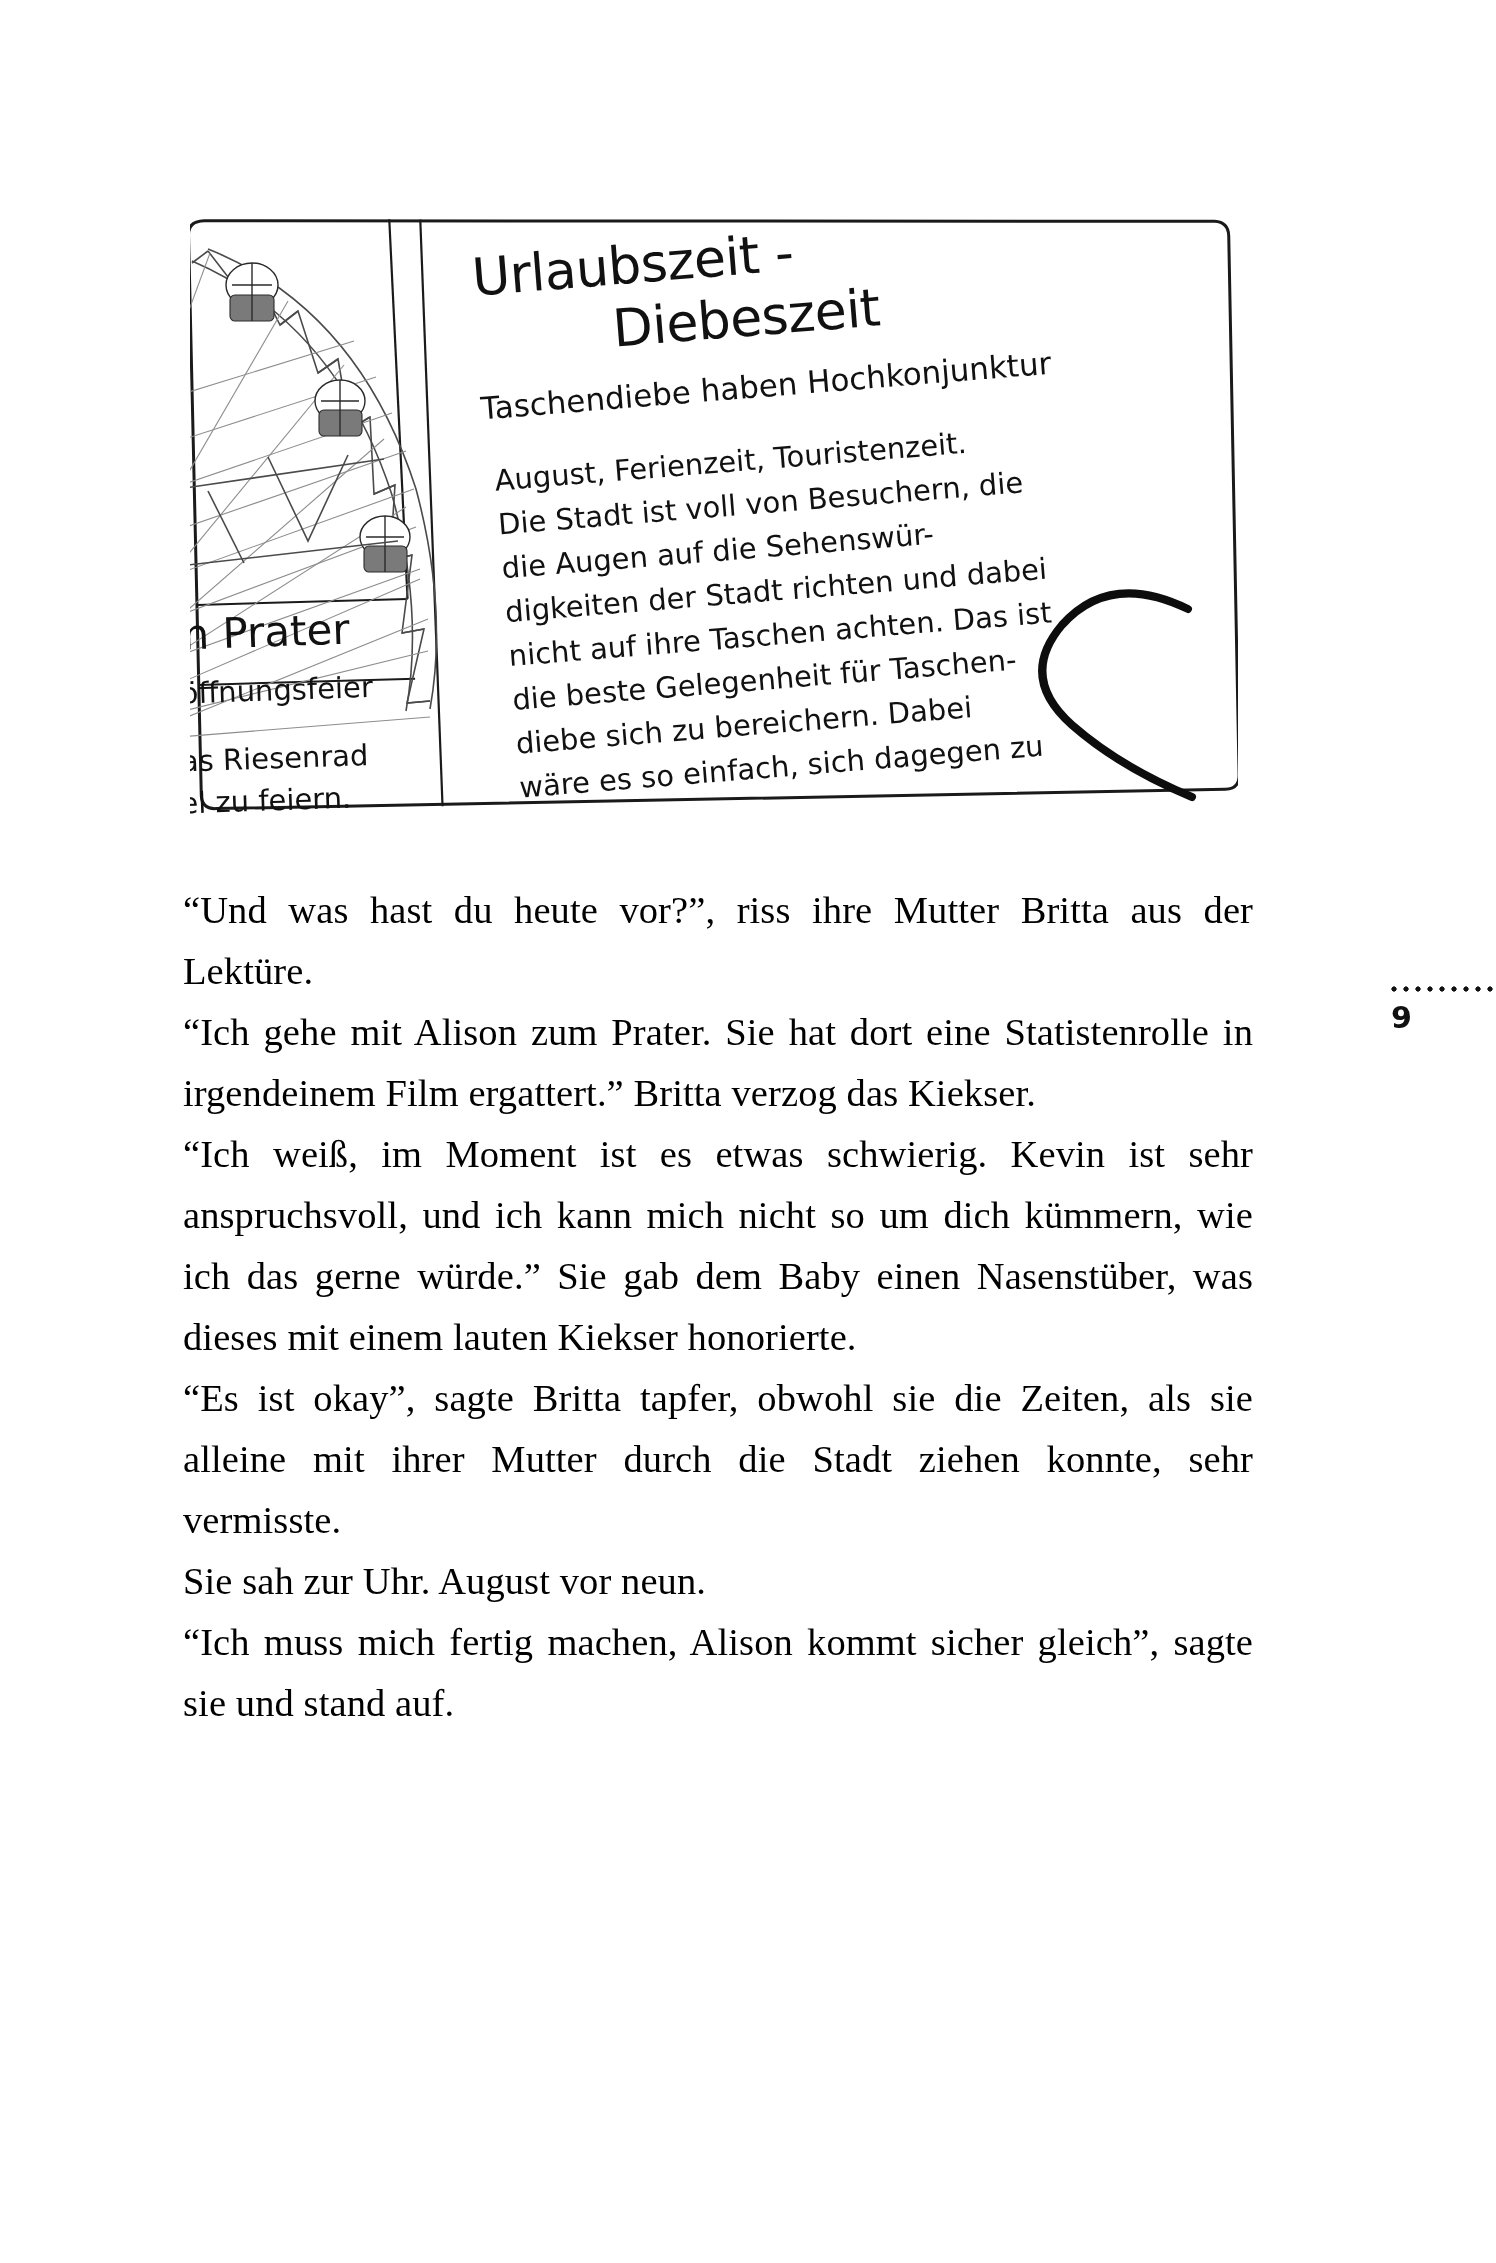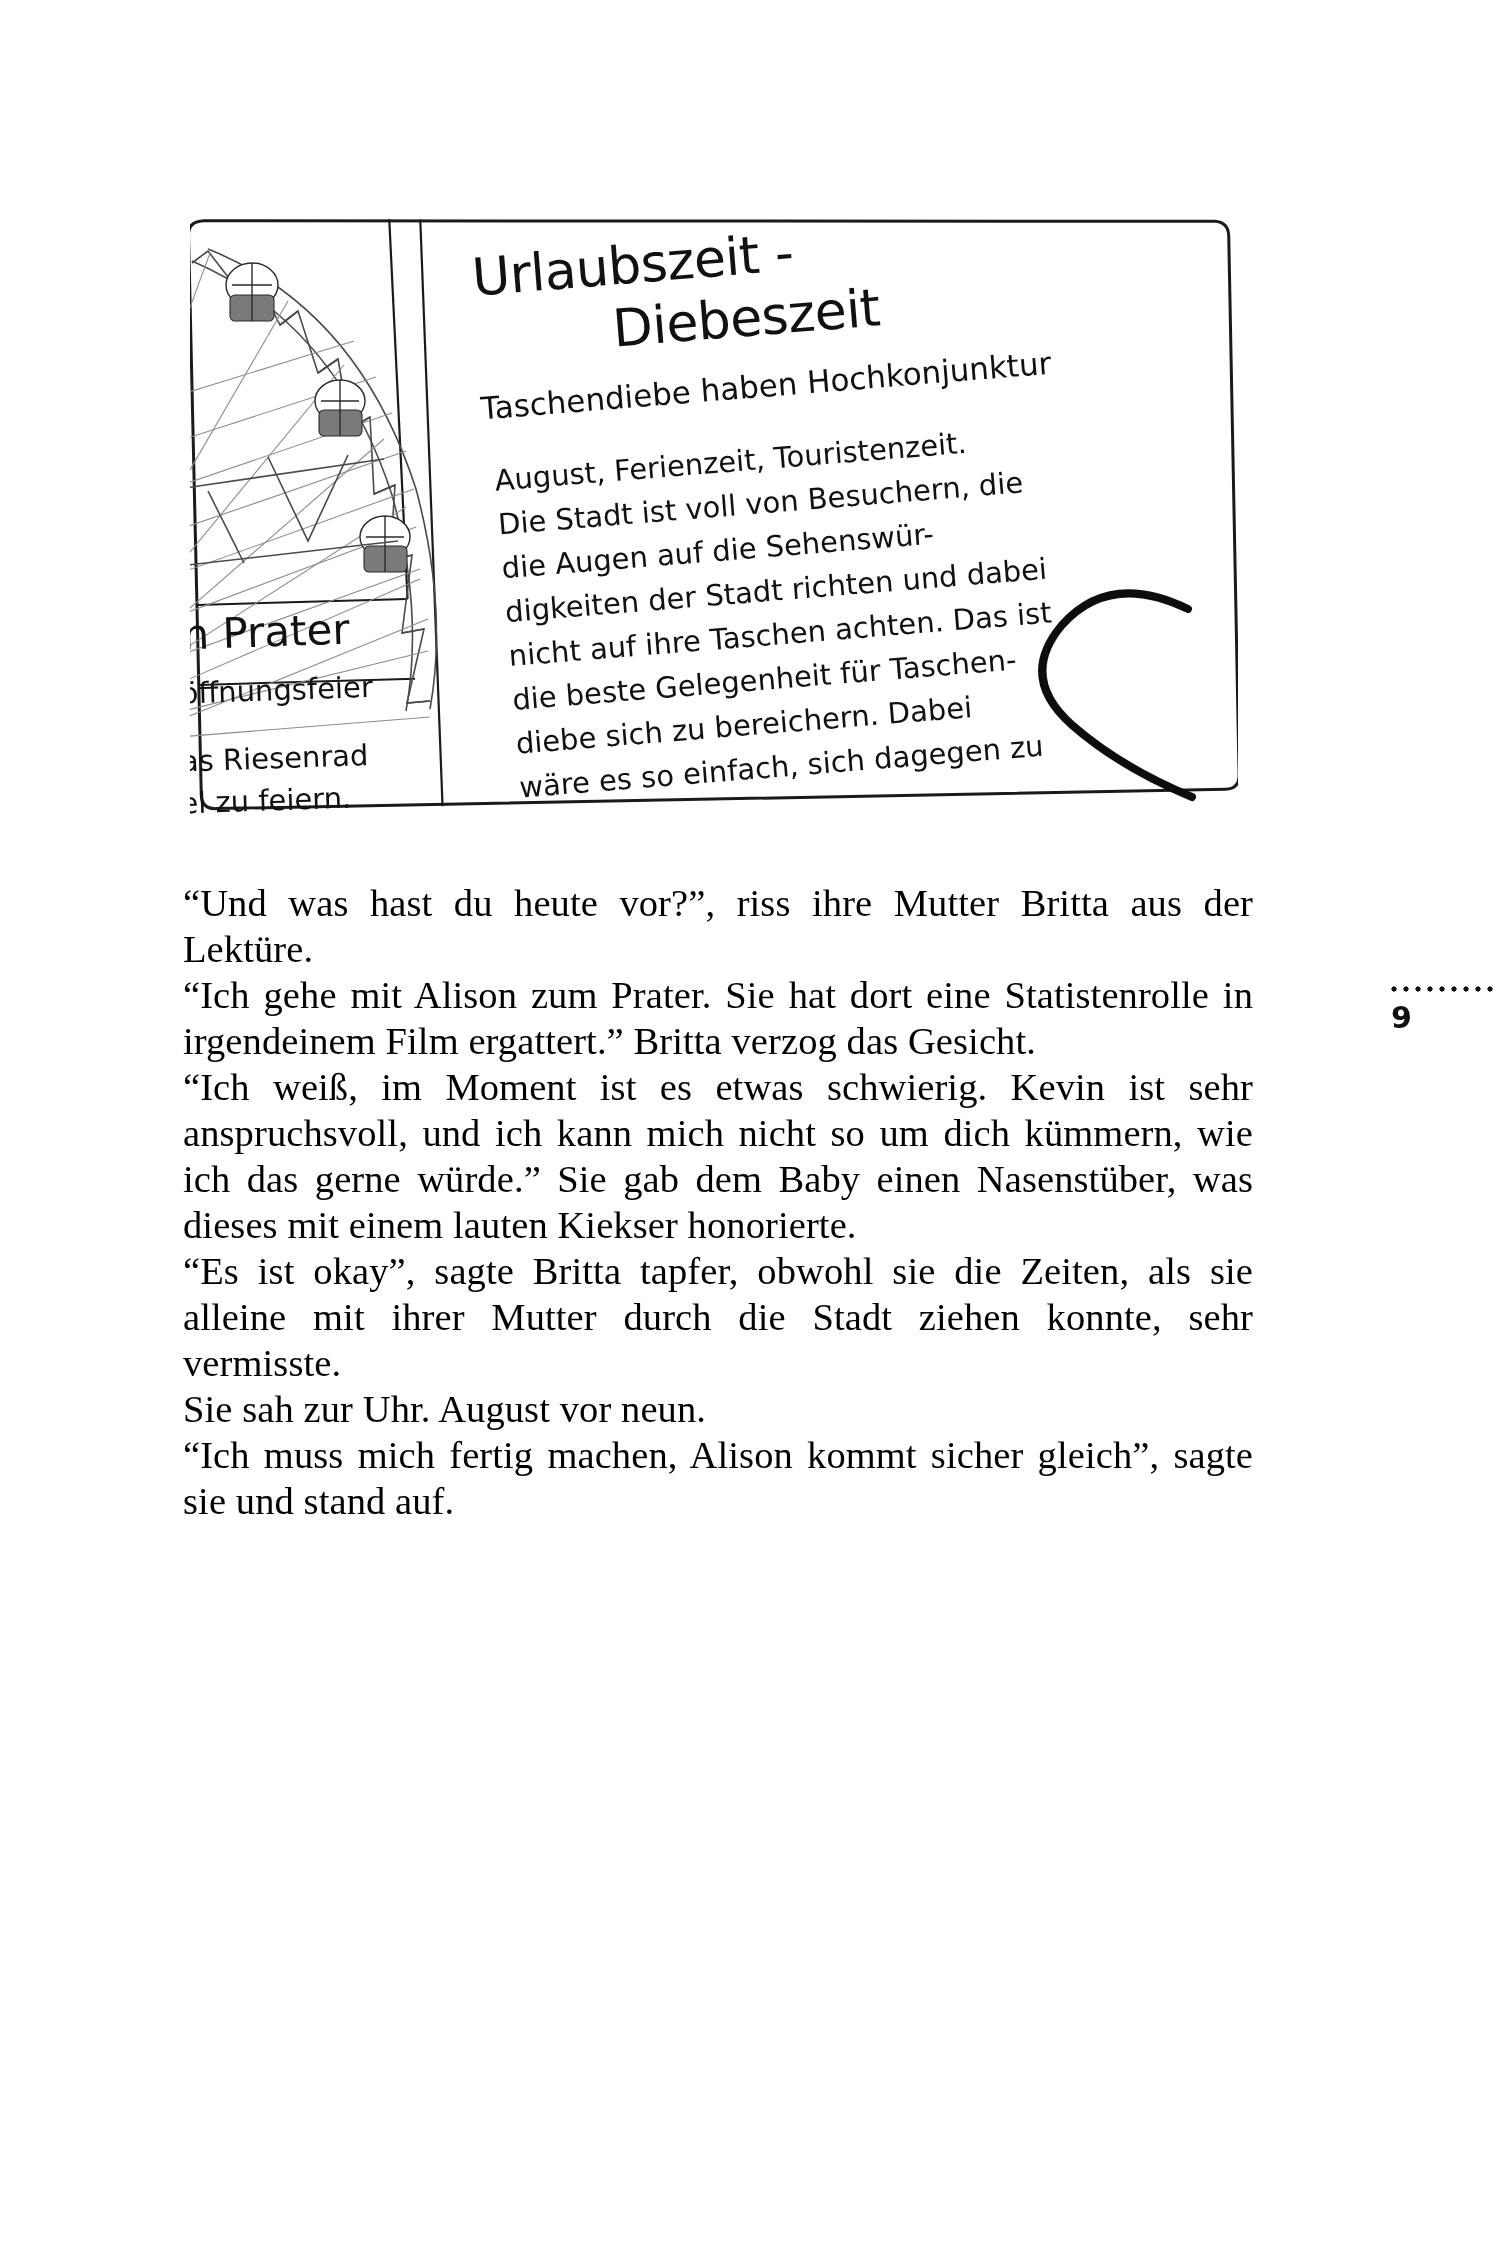--- a/index.html
+++ b/index.html
@@ -78,21 +78,21 @@
   
   #bodytext {
     position: absolute;
     left: 183px;
     top: 880px;
     width: 1070px;
   }
   .para {
     font-family: "Liberation Serif", serif;
     font-size: 38.5px;
-    line-height: 46px;
+    line-height: 61px;
     text-align: justify;
     text-justify: inter-word;
     margin: 0;
     letter-spacing: 0.1px;
   }
   .para.last-flush {
     text-align: left;
   }
 
   
@@ -226,21 +226,21 @@
 
     <g>
       <path d="M 998 404 Q 920 366 872 420 Q 828 472 882 520 Q 930 562 1002 592" fill="none" stroke="#0d0d0d" stroke-width="8" stroke-linecap="round"></path>
     </g>
 
   </svg>
 </div>
 
 <div id="bodytext">
   <p class="para">“Und was hast du heute vor?”, riss ihre Mutter Britta aus der Lektüre.</p>
-  <p class="para">“Ich gehe mit Alison zum Prater. Sie hat dort eine Statistenrolle in irgendeinem Film ergattert.” Britta verzog das Gesicht.</p>
+  <p class="para">“Ich gehe mit Alison zum Prater. Sie hat dort eine Statistenrolle in irgendeinem Film ergattert.” Britta verzog das Kiekser.</p>
   <p class="para">“Ich weiß, im Moment ist es etwas schwierig. Kevin ist sehr anspruchsvoll, und ich kann mich nicht so um dich kümmern, wie ich das gerne würde.” Sie gab dem Baby einen Nasenstüber, was dieses mit einem lauten Kiekser honorierte.</p>
   <p class="para">“Es ist okay”, sagte Britta tapfer, obwohl sie die Zeiten, als sie alleine mit ihrer Mutter durch die Stadt ziehen konnte, sehr vermisste.</p>
   <p class="para last-flush">Sie sah zur Uhr. August vor neun.</p>
   <p class="para">“Ich muss mich fertig machen, Alison kommt sicher gleich”, sagte sie und stand auf.</p>
 </div>
 
 <div id="pagemark">
   <div class="dots"></div>
   <div class="num">9</div>
 </div>

